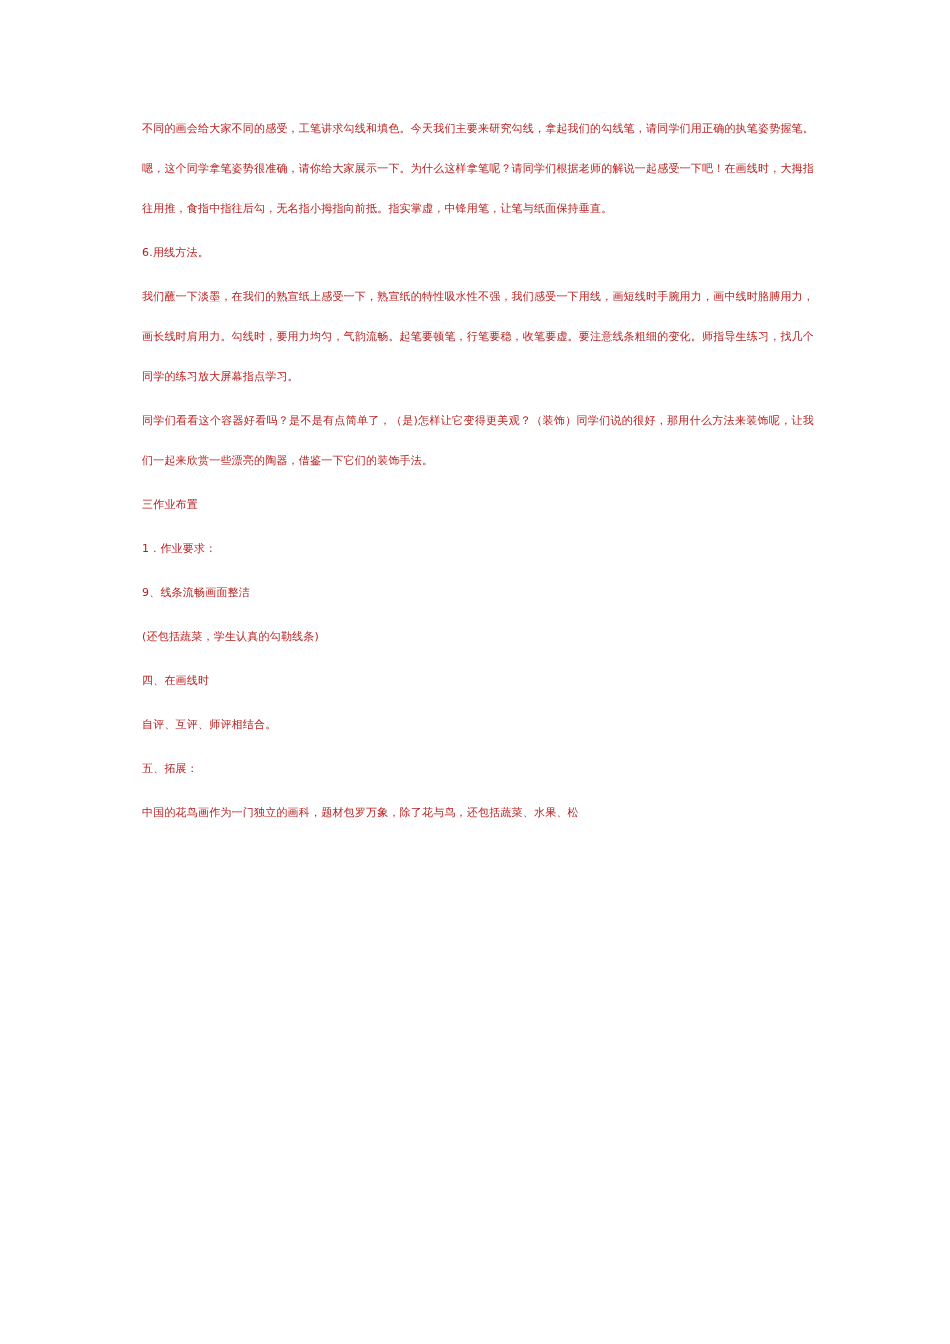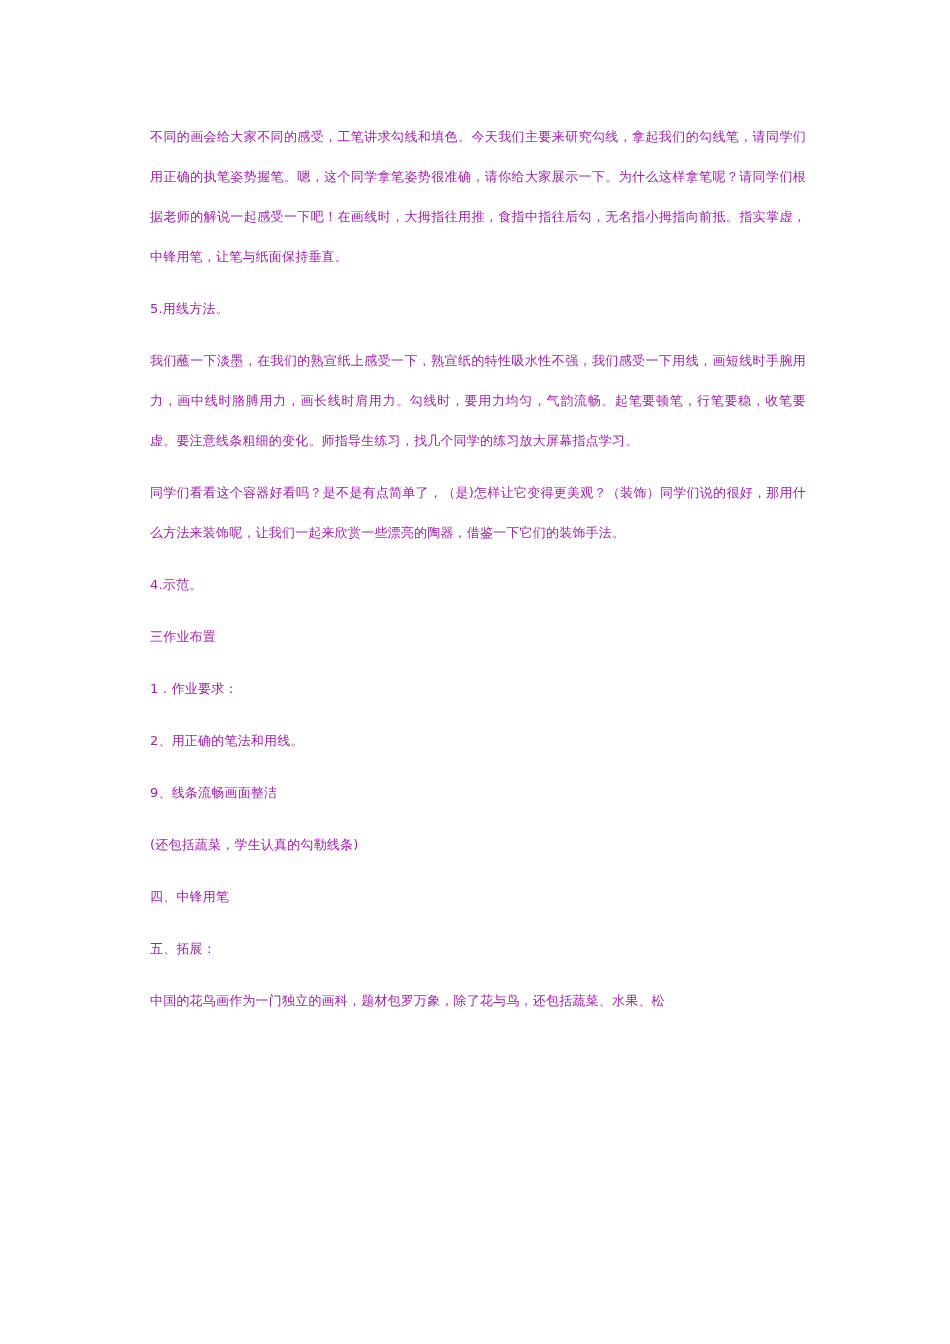--- a/index.html
+++ b/index.html
@@ -18,41 +18,40 @@
     box-sizing: border-box;
     overflow: hidden;
   }
   .doc-body {
     position: absolute;
     left: 138px;
     top: 105px;
     width: 680px;
   }
   .para {
-    font-size: 13px;
+    font-size: 11px;
     line-height: 40px;
-    color: #a21caf;
+    color: #b91c1c;
     text-align: justify;
     text-justify: inter-ideograph;
-    margin: 12px;
+    margin: 4px;
     letter-spacing: 0.2px;
   }
 </style>
 </head>
 <body>
 
 <div class="page">
   <div class="doc-body">
     <p class="para">不同的画会给大家不同的感受，工笔讲求勾线和填色。今天我们主要来研究勾线，拿起我们的勾线笔，请同学们用正确的执笔姿势握笔。嗯，这个同学拿笔姿势很准确，请你给大家展示一下。为什么这样拿笔呢？请同学们根据老师的解说一起感受一下吧！在画线时，大拇指往用推，食指中指往后勾，无名指小拇指向前抵。指实掌虚，中锋用笔，让笔与纸面保持垂直。</p>
-    <p class="para">5.用线方法。</p>
+    <p class="para">6.用线方法。</p>
     <p class="para">我们蘸一下淡墨，在我们的熟宣纸上感受一下，熟宣纸的特性吸水性不强，我们感受一下用线，画短线时手腕用力，画中线时胳膊用力，画长线时肩用力。勾线时，要用力均匀，气韵流畅。起笔要顿笔，行笔要稳，收笔要虚。要注意线条粗细的变化。师指导生练习，找几个同学的练习放大屏幕指点学习。</p>
     <p class="para">同学们看看这个容器好看吗？是不是有点简单了，（是)怎样让它变得更美观？（装饰）同学们说的很好，那用什么方法来装饰呢，让我们一起来欣赏一些漂亮的陶器，借鉴一下它们的装饰手法。</p>
-    <p class="para">4.示范。</p>
     <p class="para">三作业布置</p>
     <p class="para">1．作业要求：</p>
-    <p class="para">2、用正确的笔法和用线。</p>
     <p class="para">9、线条流畅画面整洁</p>
     <p class="para">(还包括蔬菜，学生认真的勾勒线条)</p>
-    <p class="para">四、中锋用笔</p>
+    <p class="para">四、在画线时</p>
+    <p class="para">自评、互评、师评相结合。</p>
     <p class="para">五、拓展：</p>
     <p class="para">中国的花鸟画作为一门独立的画科，题材包罗万象，除了花与鸟，还包括蔬菜、水果、松</p>
   </div>
 </div>
 
 </body></html>

